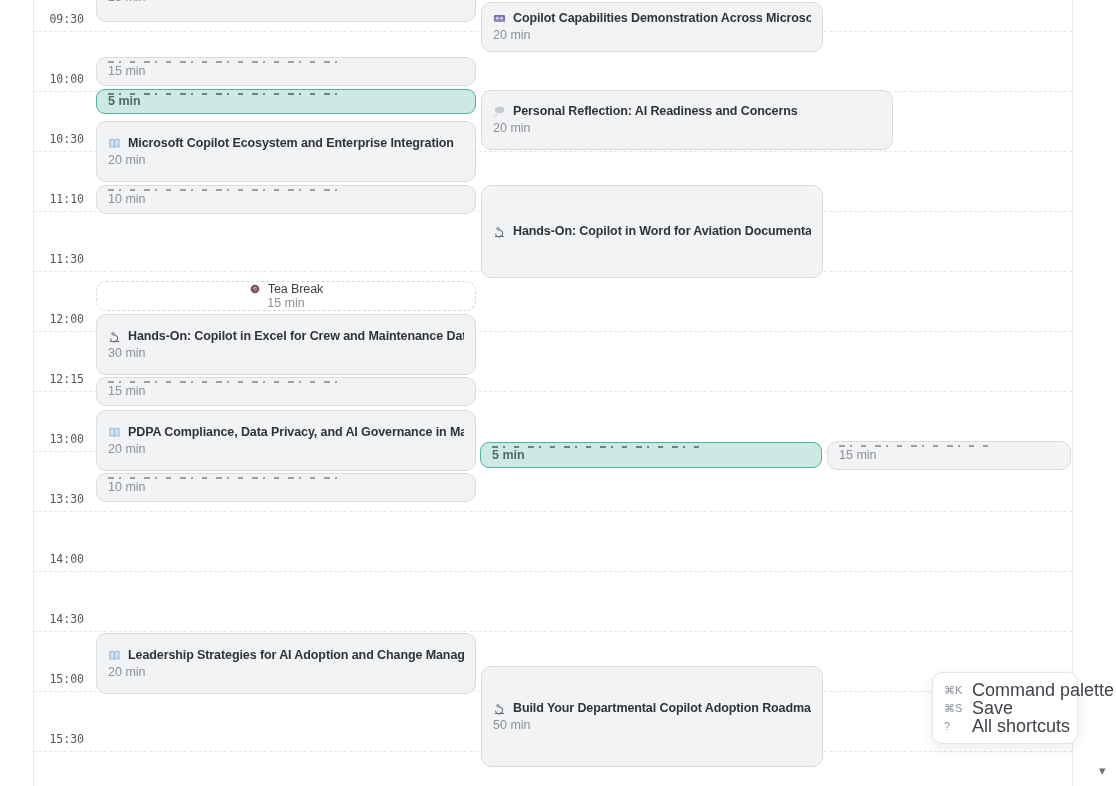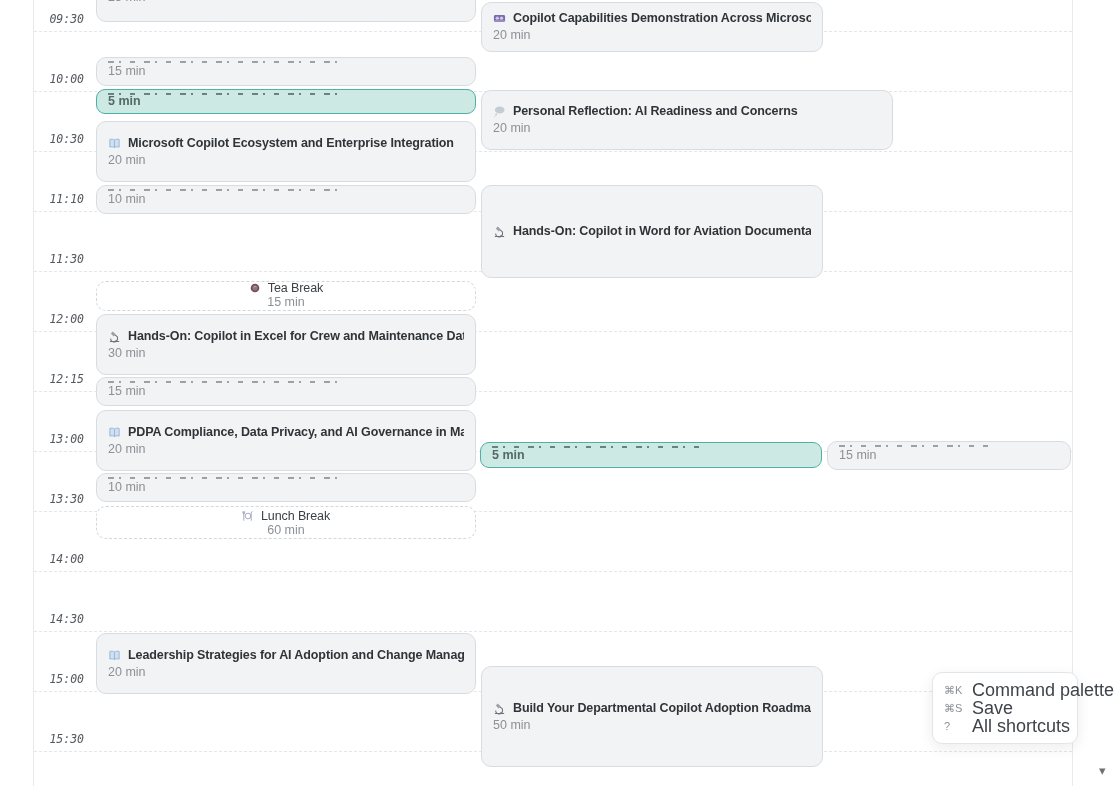--- a/index.html
+++ b/index.html
@@ -5,40 +5,40 @@
   html,body{margin:0;padding:0;}
   body{width:1116px;height:786px;overflow:hidden;background:#ffffff;
        font-family:"Liberation Sans", sans-serif;position:relative;}
   .stage{position:absolute;inset:0;width:1116px;height:786px;overflow:hidden;}
 
   .vline{position:absolute;top:0;bottom:0;width:1px;background:#e8eaec;}
   .gridline{position:absolute;left:34px;right:44px;border-top:1px dashed #e4e6e9;height:0;}
 
   .time-label{position:absolute;left:34px;width:50px;text-align:right;
       font-family:"DejaVu Sans Mono", monospace;font-size:11.5px;color:#53585e;
-      height:16px;line-height:16px;font-style:italic;}
+      height:16px;line-height:16px;}
 
   .card{position:absolute;box-sizing:border-box;border-radius:10px;
       background:#f2f3f5;border:1px solid #d9dcdf;
       display:flex;flex-direction:column;justify-content:center;
       padding:0 11px;overflow:hidden;}
   .card .title-row{display:flex;align-items:center;gap:7px;line-height:17px;}
   .card .title{font-size:12.5px;font-weight:600;color:#2f3438;letter-spacing:-0.1px;
       white-space:nowrap;overflow:hidden;}
   .card .duration{font-size:12.5px;color:#8b9197;line-height:17px;white-space:nowrap;}
   .card .icon{display:inline-flex;flex:0 0 auto;}
 
   .card.highlight{background:#cde9e4;border:1.5px solid #4fb0a5;border-radius:9px;font-weight:bold;}
   .card.highlight .duration{color:#566965;}
   .card.highlight .title-sliver{background-image:repeating-linear-gradient(90deg,
       #4d6a64 0 6px,transparent 6px 11px,#4d6a64 11px 13px,transparent 13px 22px,
       #4d6a64 22px 27px,transparent 27px 36px);}
 
   .card.break{background:#ffffff;border:1.5px dashed #d3d7da;
-      align-items:center;justify-content:flex-end;}
+      align-items:center;justify-content:center;}
   .card.break .title{font-weight:500;color:#3c4146;}
   .card.break .title-row{line-height:14px;}
   .card.break .duration{line-height:15px;}
 
   .card.clipped{position:absolute;}
   .title-sliver{position:absolute;top:2.5px;left:11px;right:34%;height:2.5px;opacity:.8;
       background-image:repeating-linear-gradient(90deg,
       #868c92 0 6px,transparent 6px 11px,#868c92 11px 13px,transparent 13px 22px,
       #868c92 22px 27px,transparent 27px 36px);}
 
@@ -219,33 +219,20 @@
   <div class="card clipped" style="left:827px;top:441px;width:244px;height:29px">
     <span class="title-sliver"></span>
     <div class="duration">15 min</div>
   </div>
 
   <div class="card clipped" style="left:96px;top:473px;width:380px;height:29px">
     <span class="title-sliver"></span>
     <div class="duration">10 min</div>
   </div>
 
-  <div class="card break" style="left:96px;top:506px;width:380px;height:33px">
-    <div class="title-row">
-      <span class="icon">
-          <svg viewBox="0 0 14 14" width="12" height="12" stroke="#9a9bbd" fill="none" stroke-width="1">
-            <circle cx="7" cy="7" r="3.3"></circle>
-            <path d="M2.1 1.5v4M1.1 1.5v2.1a1 1 0 0 0 2 0V1.5M2.1 5.5v7"></path>
-            <path d="M12 1.5c-1.2.8-1.4 2.9-1.3 4.4l.1 6.6"></path>
-          </svg>
-        </span>
-      <span class="title">Lunch Break</span>
-    </div>
-    <div class="duration">60 min</div>
-  </div>
 
   <div class="card" style="left:96px;top:633px;width:380px;height:61px">
     <div class="title-row">
       <span class="icon">
           <svg viewBox="0 0 14 14" width="13" height="13">
             <path d="M7 3.2C5.6 2.2 3.6 2.1 2 2.7v8.2c1.6-.6 3.6-.5 5 .5 1.4-1 3.4-1.1 5-.5V2.7c-1.6-.6-3.6-.5-5 .5z" fill="#cfe0f2" stroke="#8aaed4" stroke-width="0.9"></path>
             <path d="M7 3.2v8.2" stroke="#8aaed4" stroke-width="0.9" fill="none"></path>
           </svg>
         </span>
       <span class="title">Leadership Strategies for AI Adoption and Change Management</span>

